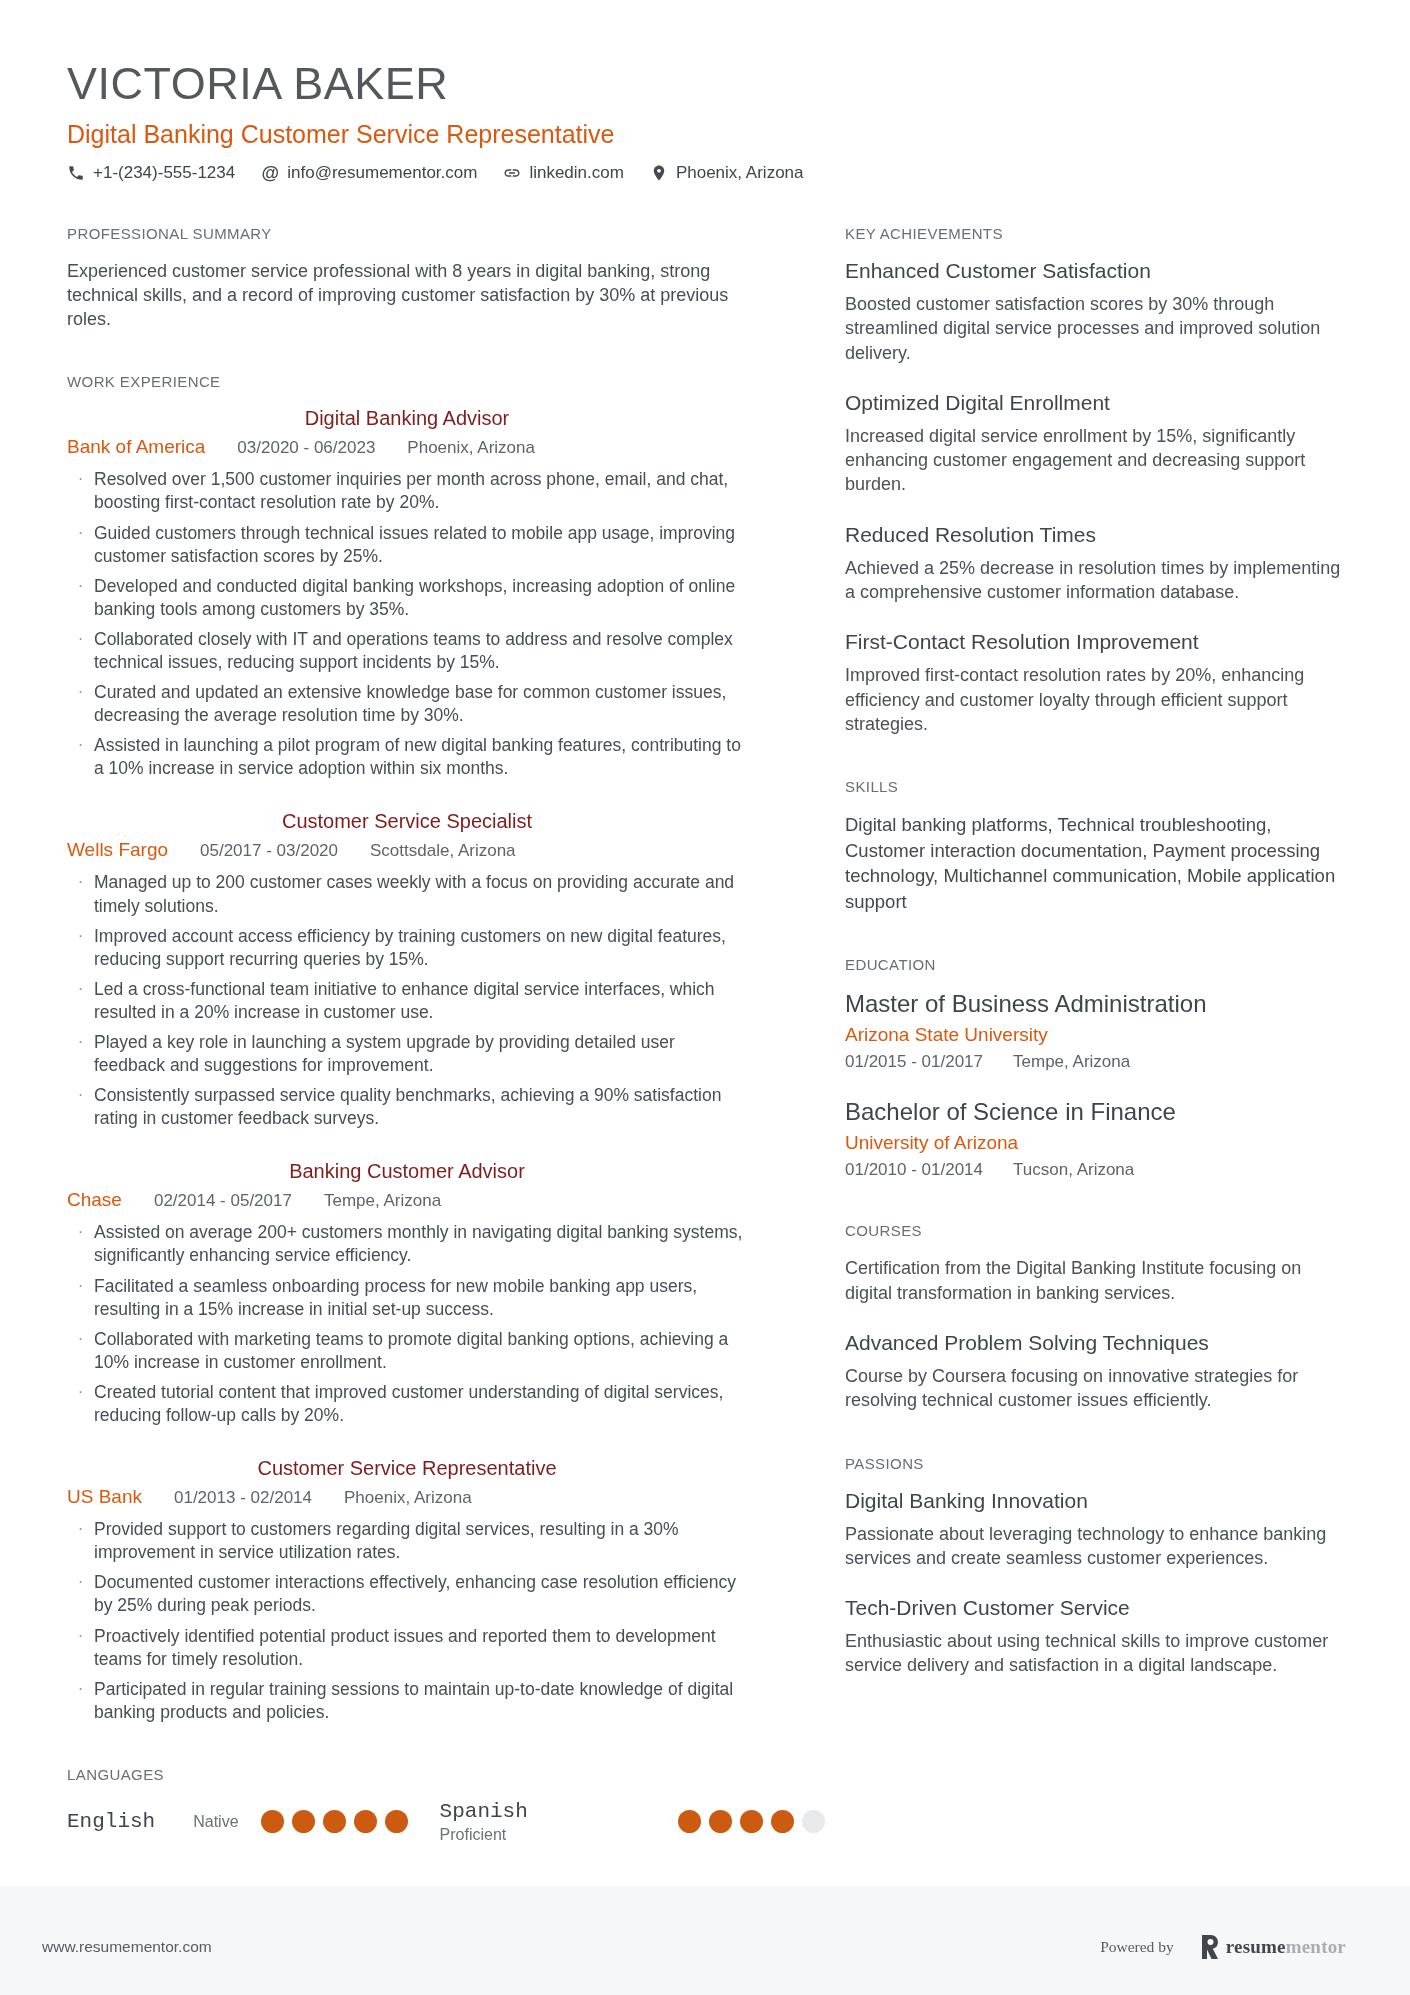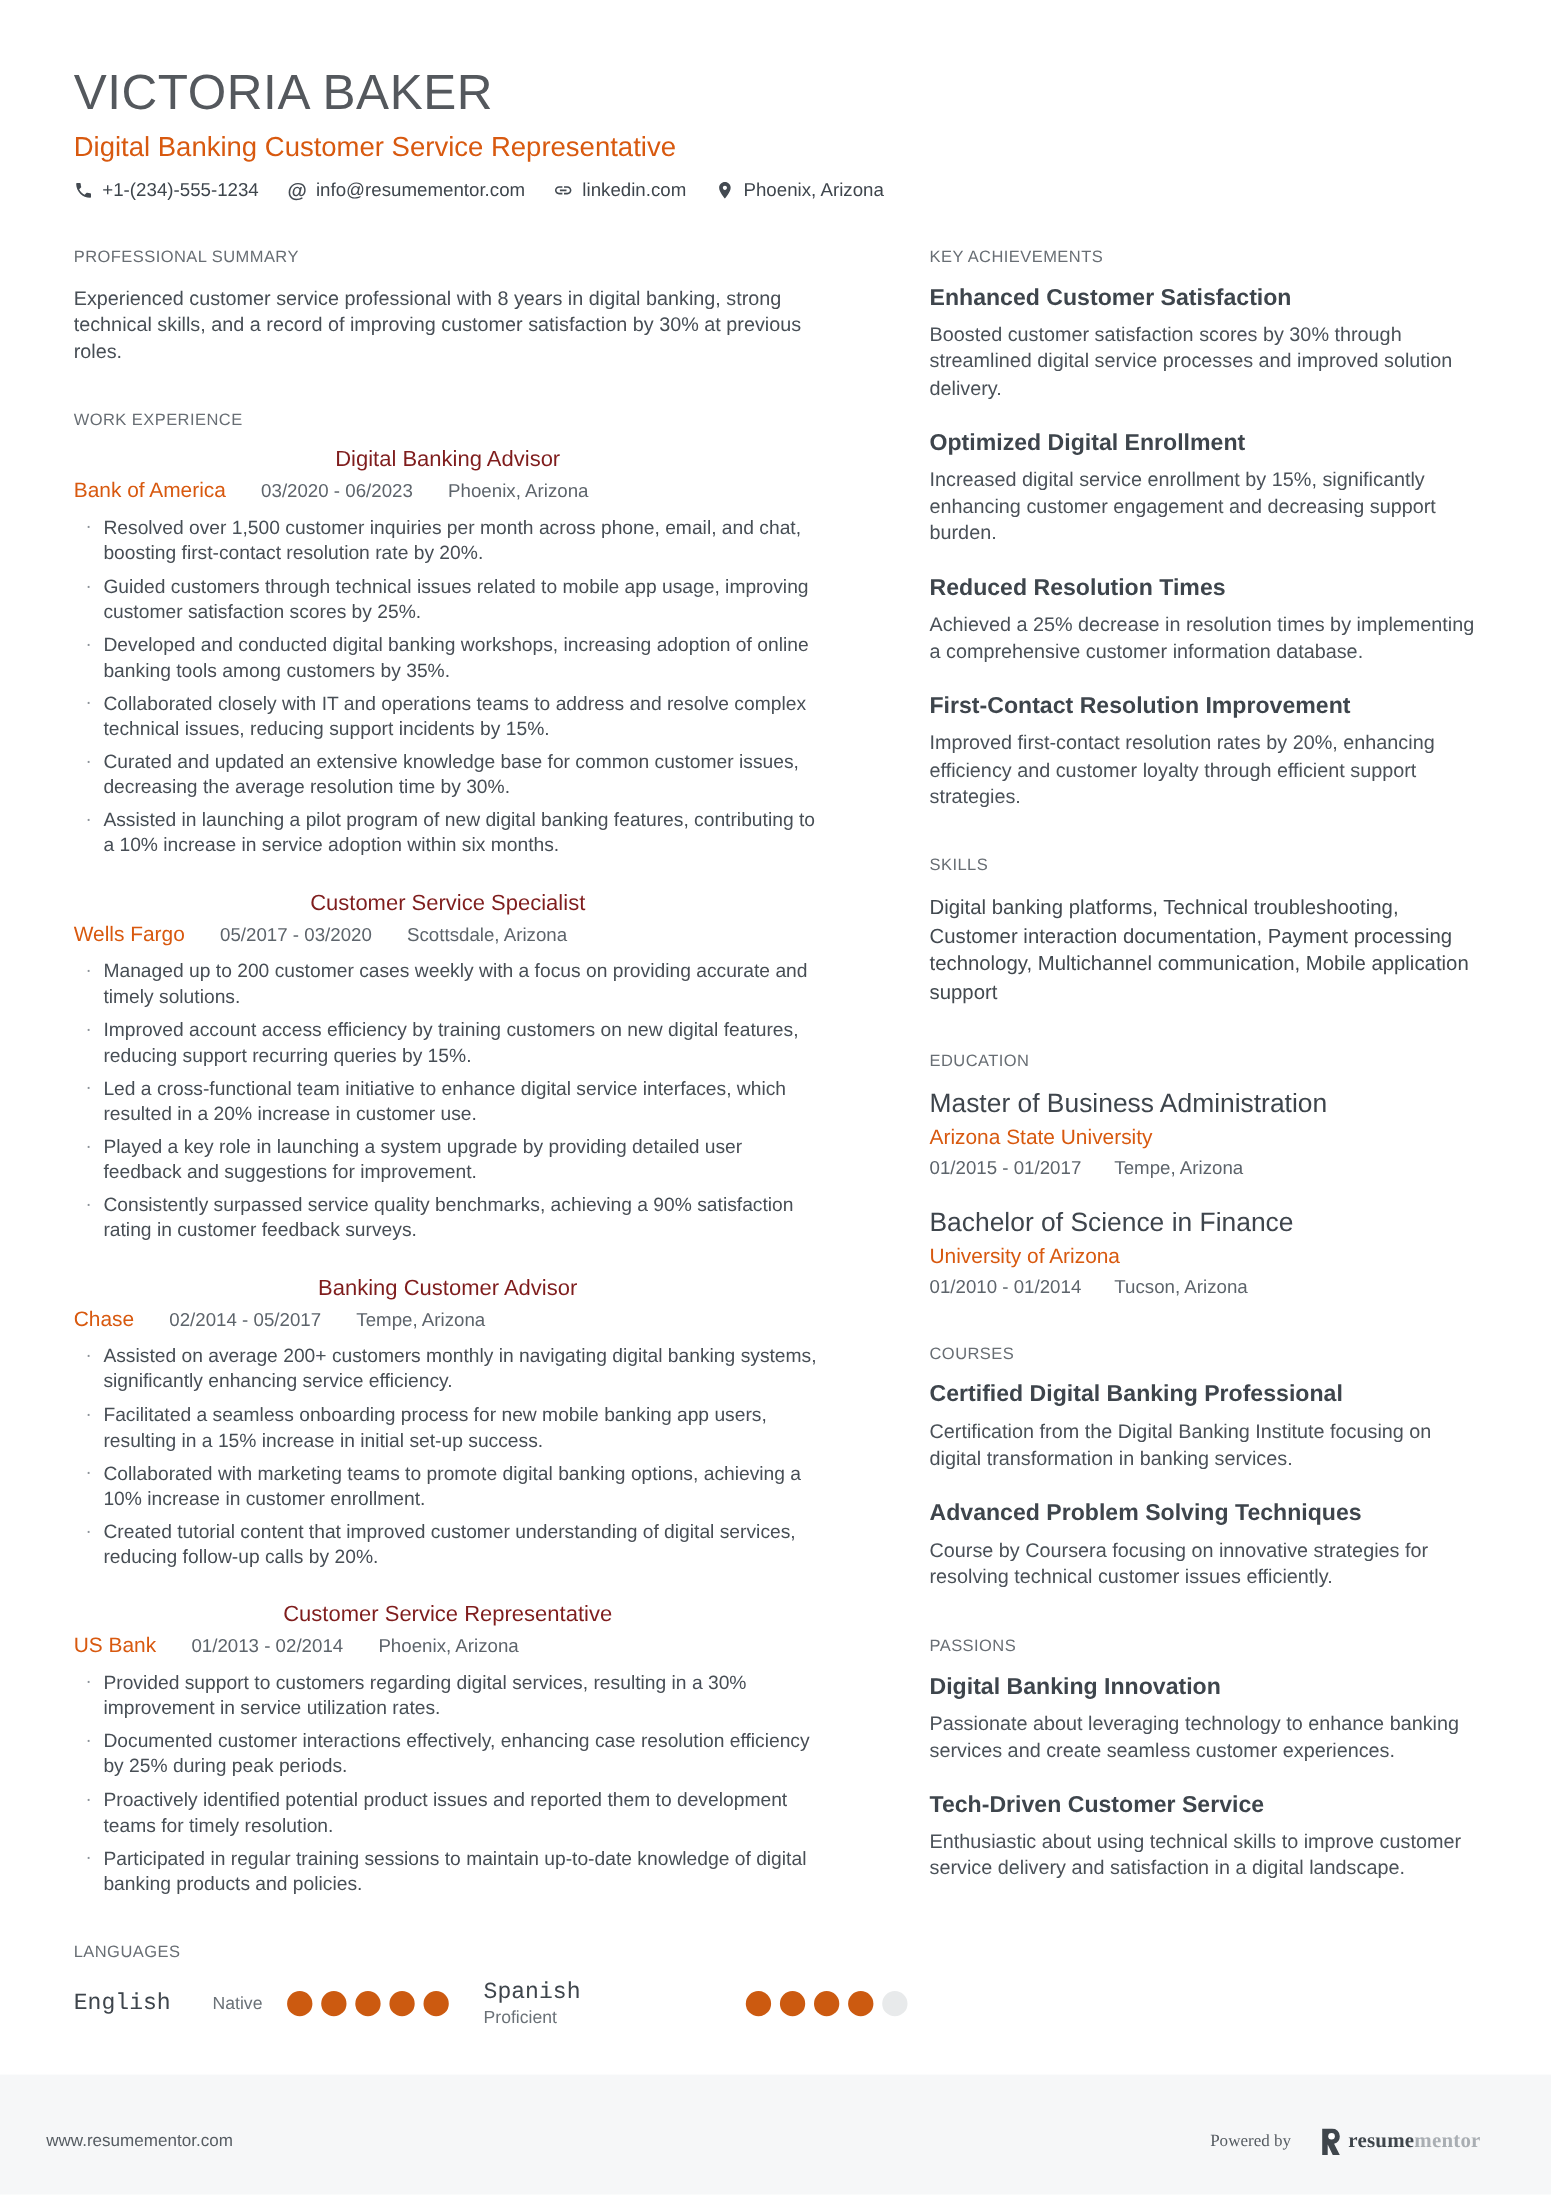--- a/index.html
+++ b/index.html
@@ -53,21 +53,21 @@
   .dot[data-state="on"]{background:#cc5a10;}
   .dot[data-state="off"]{background:#e8eaeb;}
   .lang-english .lang-name{margin-right:38px;}
   .lang-english .lang-level{margin-right:22px;}
   .lang-english{margin-right:32px;}
   .lang-spanish .lang-label{display:flex;flex-direction:column;gap:3px;margin-right:150px;}
 
   
   .r-item{margin-bottom:26px;}
   .r-item:last-child{margin-bottom:0;}
-  .r-title{font-size:21px;font-weight:700;color:#3e454c;margin:0 0 9px;}
+  .r-title{font-size:21px;font-weight:400;color:#3e454c;margin:0 0 9px;}
   .r-text{font-size:18px;line-height:1.35;color:#4a5158;}
   .skills-text{font-size:18.5px;line-height:1.38;color:#42494f;}
 
   .edu-item{margin-bottom:26px;}
   .edu-degree{font-size:24px;font-weight:500;color:#3e454c;margin:12px 0 6px;}
   .edu-school{font-size:19px;font-weight:500;color:#d8590f;margin:0 0 6px;}
   .edu-meta{display:flex;gap:30px;font-size:17px;color:#5d646b;}
 
   
   .footer{height:122px;background:#f6f7f8;display:flex;align-items:center;justify-content:space-between;padding:0 64px 0 42px;flex:none;}
@@ -328,21 +328,20 @@
             <div class="edu-meta">
               <span class="dates">01/2010 - 01/2014</span>
               <span class="location">Tucson, Arizona</span>
             </div>
           </div>
         </div>
 
         <div class="section">
           <div class="sec-head">COURSES</div>
           <div class="r-item">
-            <div class="r-title">Certified Digital Banking Professional</div>
             <div class="r-text">Certification from the Digital Banking Institute focusing on digital transformation in banking services.</div>
           </div>
           <div class="r-item">
             <div class="r-title">Advanced Problem Solving Techniques</div>
             <div class="r-text">Course by Coursera focusing on innovative strategies for resolving technical customer issues efficiently.</div>
           </div>
         </div>
 
         <div class="section">
           <div class="sec-head">PASSIONS</div>

